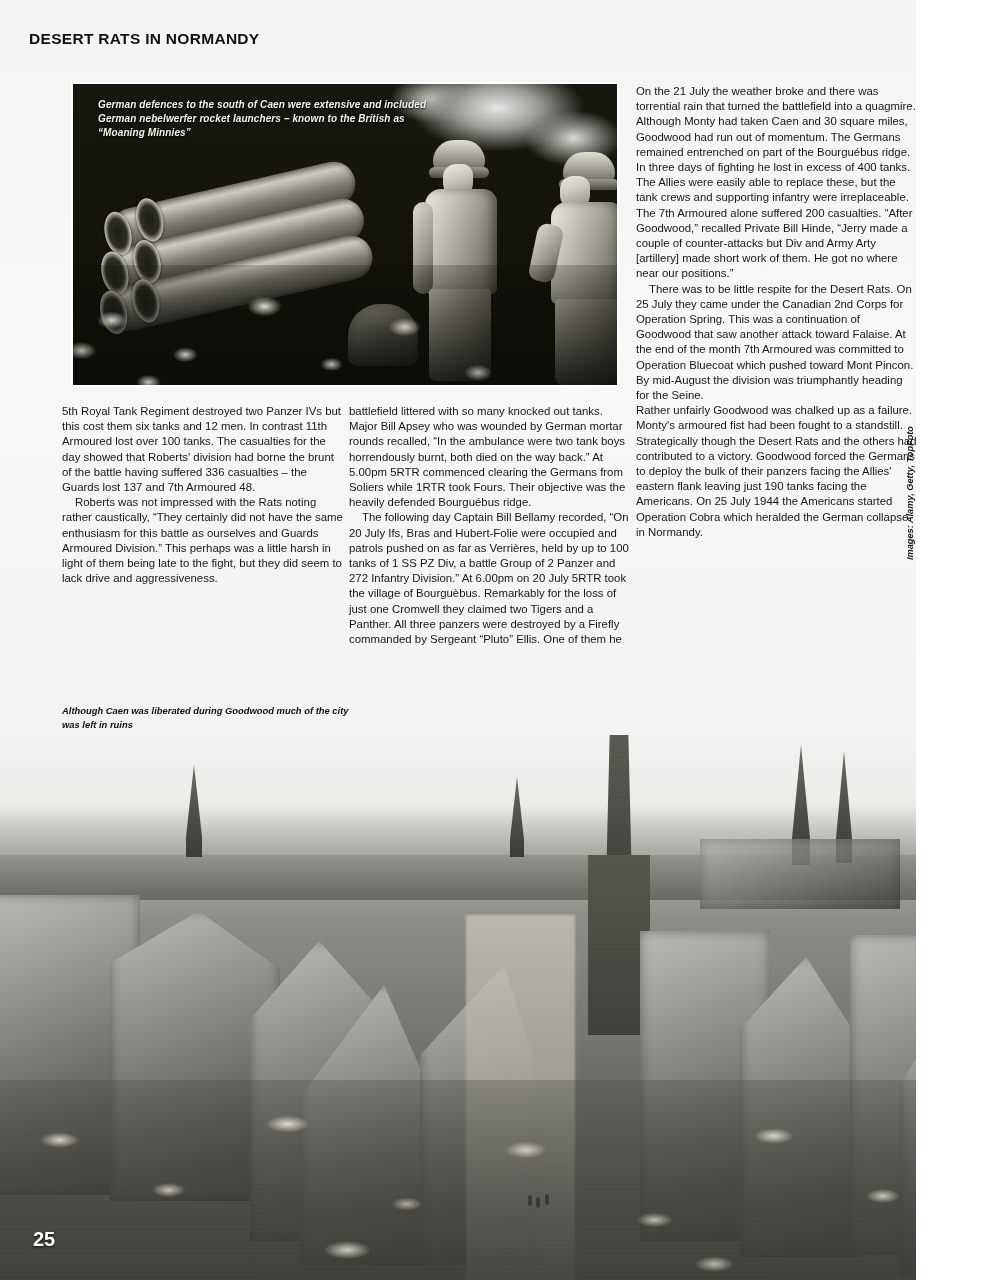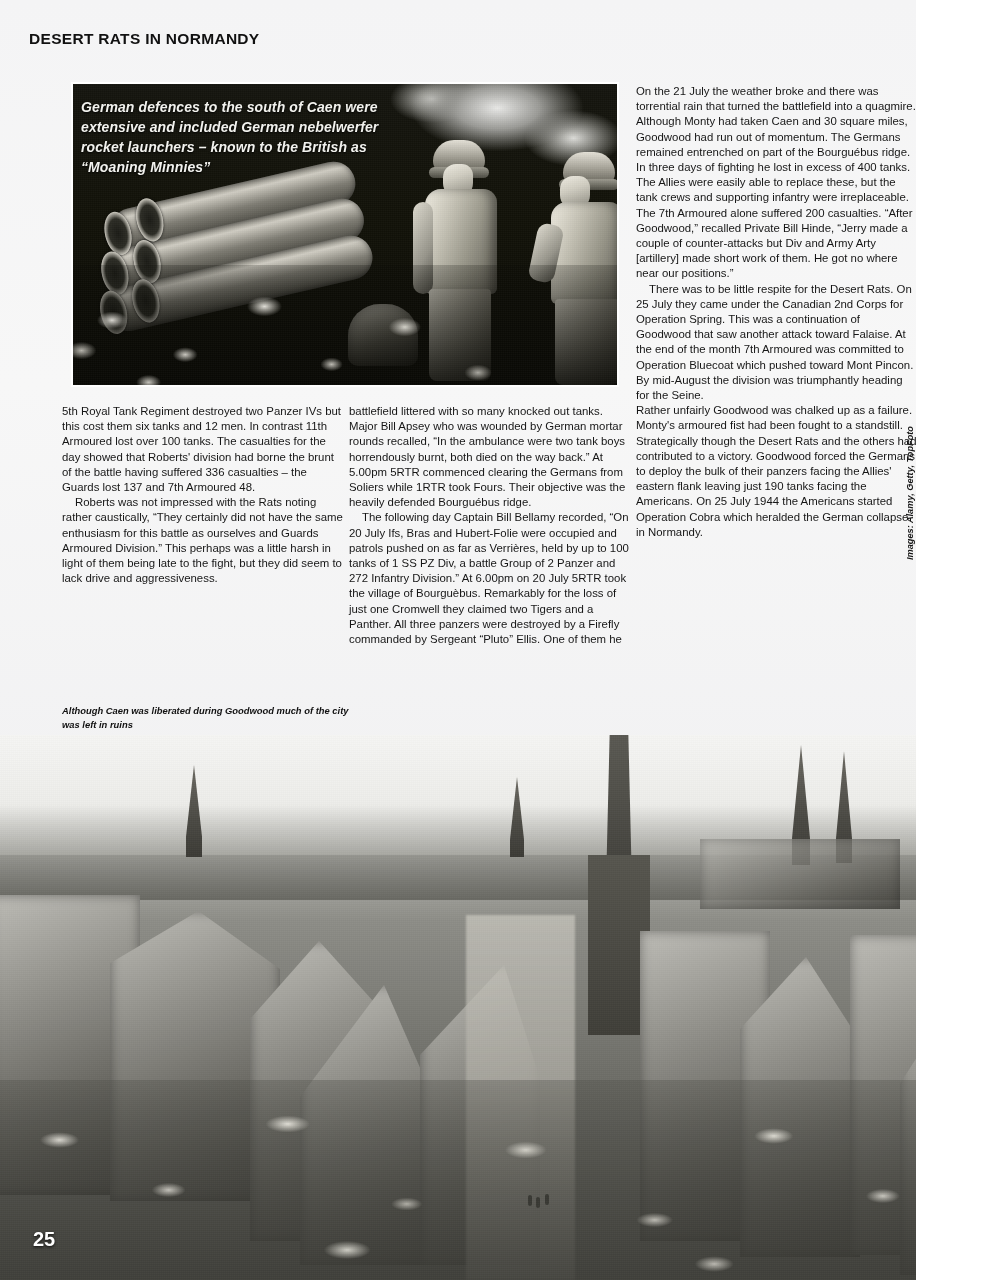--- a/index.html
+++ b/index.html
@@ -87,22 +87,22 @@
   }
   .legs {
     position:absolute; border-radius:4px 4px 8px 8px;
     background: linear-gradient(100deg,#d5d2c6 0%, #a3a094 40%, #56544b 100%);
   }
   .arm {
     position:absolute; border-radius:10px;
     background: linear-gradient(120deg,#dedbcf 0%, #96948a 60%, #4e4d45 100%);
   }
   #cap-top {
-    position:absolute; left:8px; top:14px; width:330px;
-    color:#f2f2ee; font-size:14px; font-weight:bold; font-style:italic;
+    position:absolute; left:25px; top:14px; width:330px;
+    color:#f2f2ee; font-size:10px; font-weight:bold; font-style:italic;
     line-height:1.42; letter-spacing:.1px;
     text-shadow: 0 1px 2px rgba(0,0,0,.9);
   }
 
   
   .col {
     position:absolute;
     font-size:11.4px; line-height:15.2px; color:#161616;
     text-align:left;
   }

